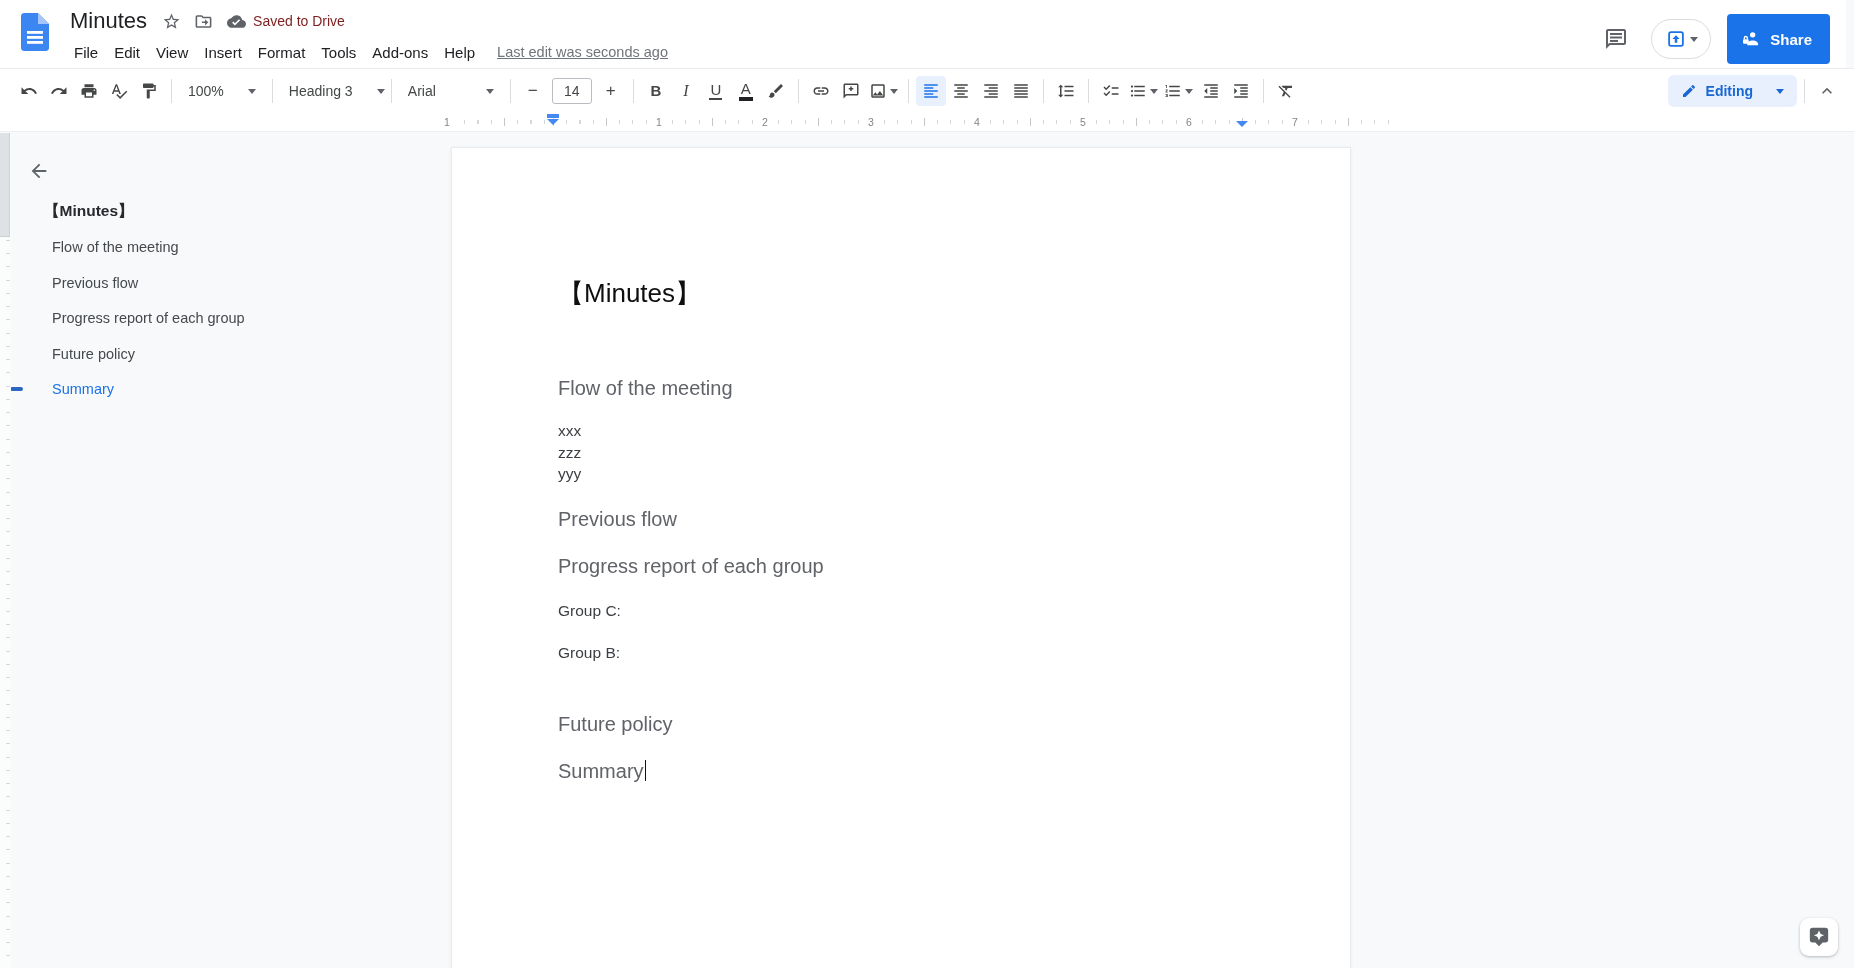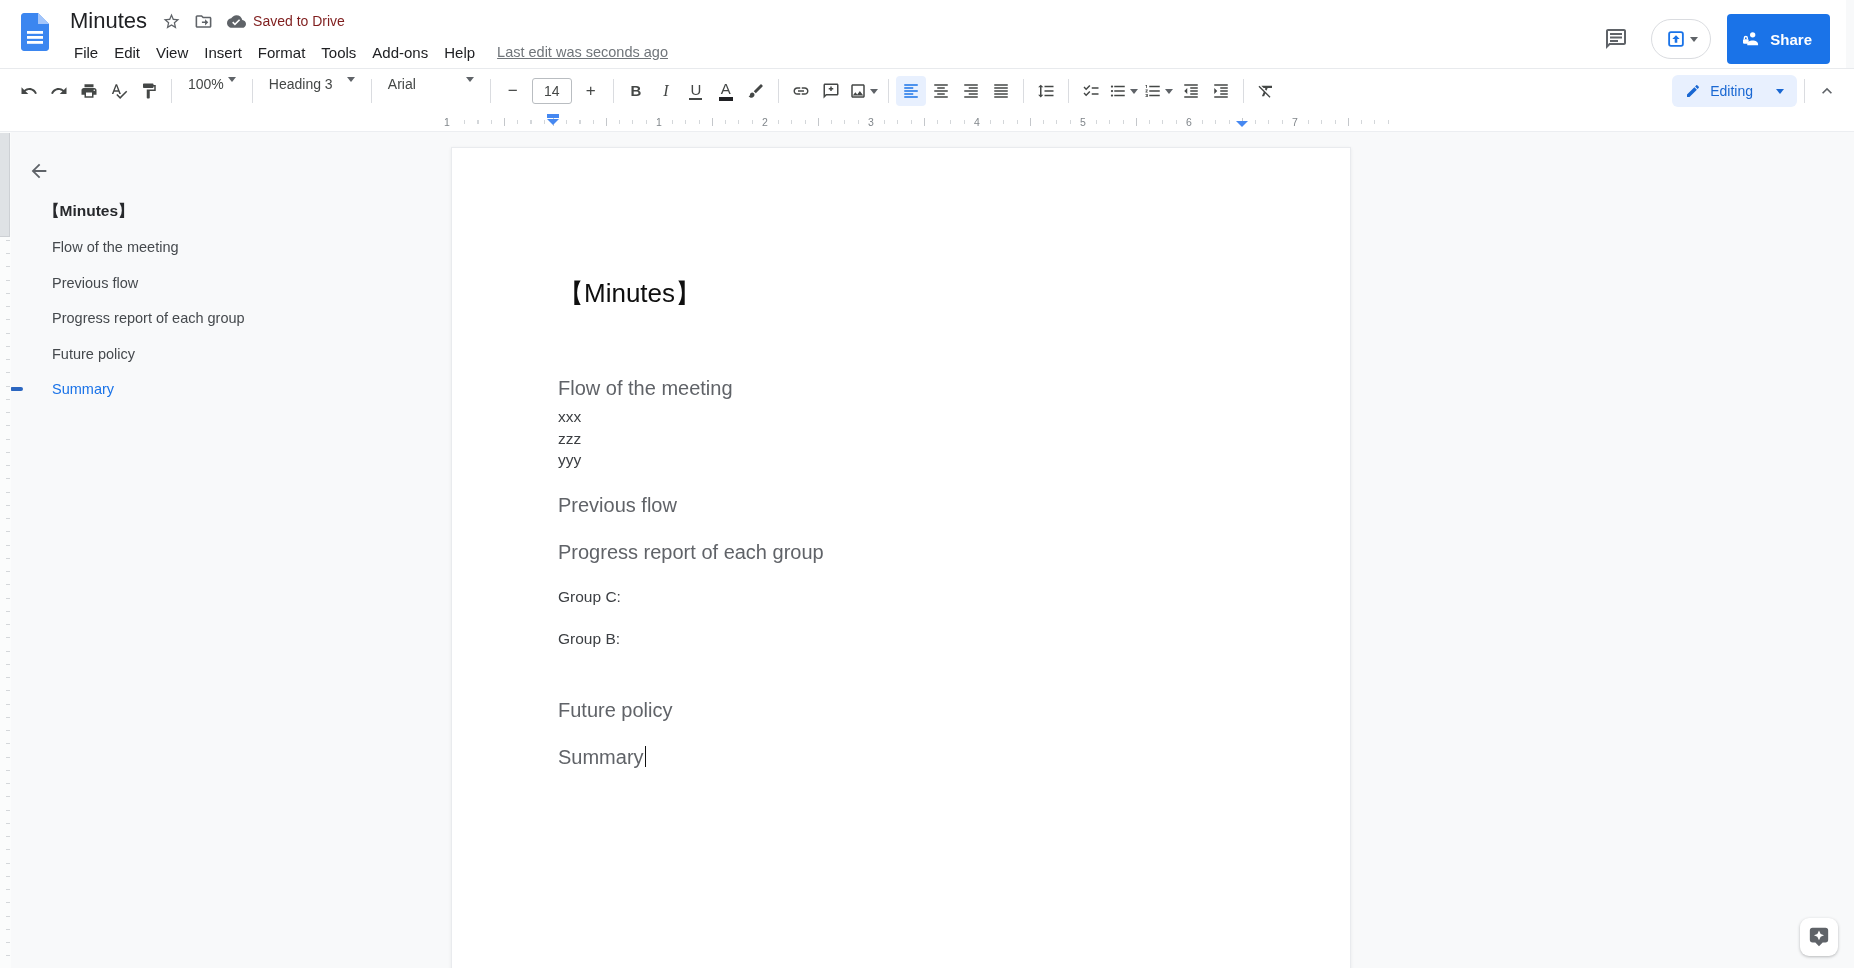--- a/index.html
+++ b/index.html
@@ -22,33 +22,33 @@
   .tb-right{position:absolute;right:16px;top:14px;display:flex;align-items:center;gap:16px}
   .icon-btn{width:38px;height:38px;display:flex;align-items:center;justify-content:center;color:#5f6368;border-radius:50%;cursor:pointer}
   .present-pill{width:60px;height:40px;border:1px solid #dadce0;border-radius:20px;display:flex;align-items:center;justify-content:center;gap:3px;background:#fff;color:#1a73e8;cursor:pointer}
   .share-btn{height:50px;background:#1a73e8;border:none;border-radius:4px;color:#fff;display:flex;align-items:center;gap:9px;padding:0 18px 0 14px;font-size:15px;font-weight:bold;cursor:pointer;font-family:inherit}
 
   
   .toolbar{position:absolute;top:68px;left:0;right:0;height:44px;background:#fff;border-top:1px solid #e8eaed;display:flex;align-items:center;padding-left:14px;z-index:6}
   .t-btn{min-width:30px;height:30px;display:flex;align-items:center;justify-content:center;color:#444746;border-radius:4px;cursor:pointer;padding:0 3px}
   .t-btn.active{background:#e8f0fe;color:#1a73e8}
   .sep{width:1px;height:24px;background:#dadce0;margin:0 7px;flex:none}
-  .ctl{display:flex;align-items:flex-start;gap:4px;height:30px;padding:0 9px;border-radius:4px;color:#444746;font-size:14px;cursor:pointer;white-space:nowrap}
+  .ctl{display:flex;align-items:center;gap:24px;height:30px;padding:0 9px;border-radius:4px;color:#444746;font-size:14px;cursor:pointer;white-space:nowrap}
   .ctl .lbl{color:#444746}
   .caret-dn{width:0;height:0;border-left:4.5px solid transparent;border-right:4.5px solid transparent;border-top:5px solid currentColor;margin-top:1px}
   .style-ctl{width:104px;justify-content:space-between}
   .font-ctl{width:104px;justify-content:space-between}
   .sizebox{width:40px;height:26px;border:1px solid #b9bdc1;border-radius:3px;display:flex;align-items:center;justify-content:center;font-size:14px;color:#444746;margin:0 4px;cursor:text}
   .glyph{font-size:15px;line-height:1}
   .g-bold{font-weight:bold}.g-italic{font-style:italic;font-family:"Liberation Serif",serif;font-size:16px}
   .u-stack,.a-stack{display:flex;flex-direction:column;align-items:center;line-height:1}
   .u-stack .bar{width:13px;height:1.5px;background:currentColor;margin-top:1.5px}
   .a-stack .bar{width:14px;height:3.5px;background:#202124;margin-top:1.5px}
   .dd{display:flex;align-items:center;gap:3px}
-  .editing-pill{height:32px;background:#e8f0fe;border-radius:6px;display:flex;align-items:center;gap:9px;padding:0 13px;color:#1967d2;font-size:14px;font-weight:normal;cursor:pointer;margin-left:auto}
+  .editing-pill{height:32px;background:#e8f0fe;border-radius:6px;display:flex;align-items:center;gap:9px;padding:0 13px;color:#1967d2;font-size:14px;font-weight:bold;cursor:pointer;margin-left:auto}
   .tb-end{display:flex;align-items:center;margin-left:auto;padding-right:12px}
 
   
   .rulerband{position:absolute;top:112px;left:0;right:0;height:20px;background:#fff;border-bottom:1px solid #eceef1;z-index:5}
   .hruler{position:absolute;left:440px;top:0;width:950px;height:20px;
     background-image:
       repeating-linear-gradient(90deg,#c4c7cb 0 1px,transparent 1px 53px),
       repeating-linear-gradient(90deg,#d4d7da 0 1px,transparent 1px 13.25px);
     background-size:auto 8px,auto 4px;
     background-repeat:repeat-x,repeat-x;
@@ -71,21 +71,21 @@
   .ol-item.sub{padding-left:52px;font-size:14.5px;color:#45494d}
   .ol-item.active{color:#1a73e8}
   .ol-item.active::before{content:"";position:absolute;left:10px;top:50%;margin-top:-2px;width:13px;height:3.5px;background:#2b66c0;border-radius:2px}
 
   
   .page{position:absolute;left:451px;top:147px;width:900px;height:1300px;background:#fff;border:1px solid #e9ebee;box-shadow:0 1px 3px rgba(60,64,67,.08);padding:96px 106px 0;z-index:2;cursor:text}
   .blk-title{font-size:26px;line-height:34px;color:#0f0f0f;margin-top:32px}
   .blk-h2{font-size:20px;line-height:25px;color:#606368;margin-top:22px}
   .blk-h2.after-title{margin-top:66px}
   .blk-h2.big-gap{margin-top:48px}
-  .blk-body{font-size:15.5px;line-height:21.5px;color:#3c3f43;margin-top:5px}
+  .blk-body{font-size:15.5px;line-height:21.5px;color:#3c3f43;margin-top:19px}
   .blk-body.tight{margin-top:0}
   .blk-body.spaced{margin-top:21px}
   .text-cursor{display:inline-block;width:1.8px;height:21px;background:#111;margin-left:1px;vertical-align:-3px}
 
   
   .explore{position:absolute;right:16px;bottom:12px;width:38px;height:38px;background:#fff;border-radius:9px;box-shadow:0 1px 3px rgba(60,64,67,.35);display:flex;align-items:center;justify-content:center;cursor:pointer;z-index:7}
 </style>
 </head>
 <body>
 

